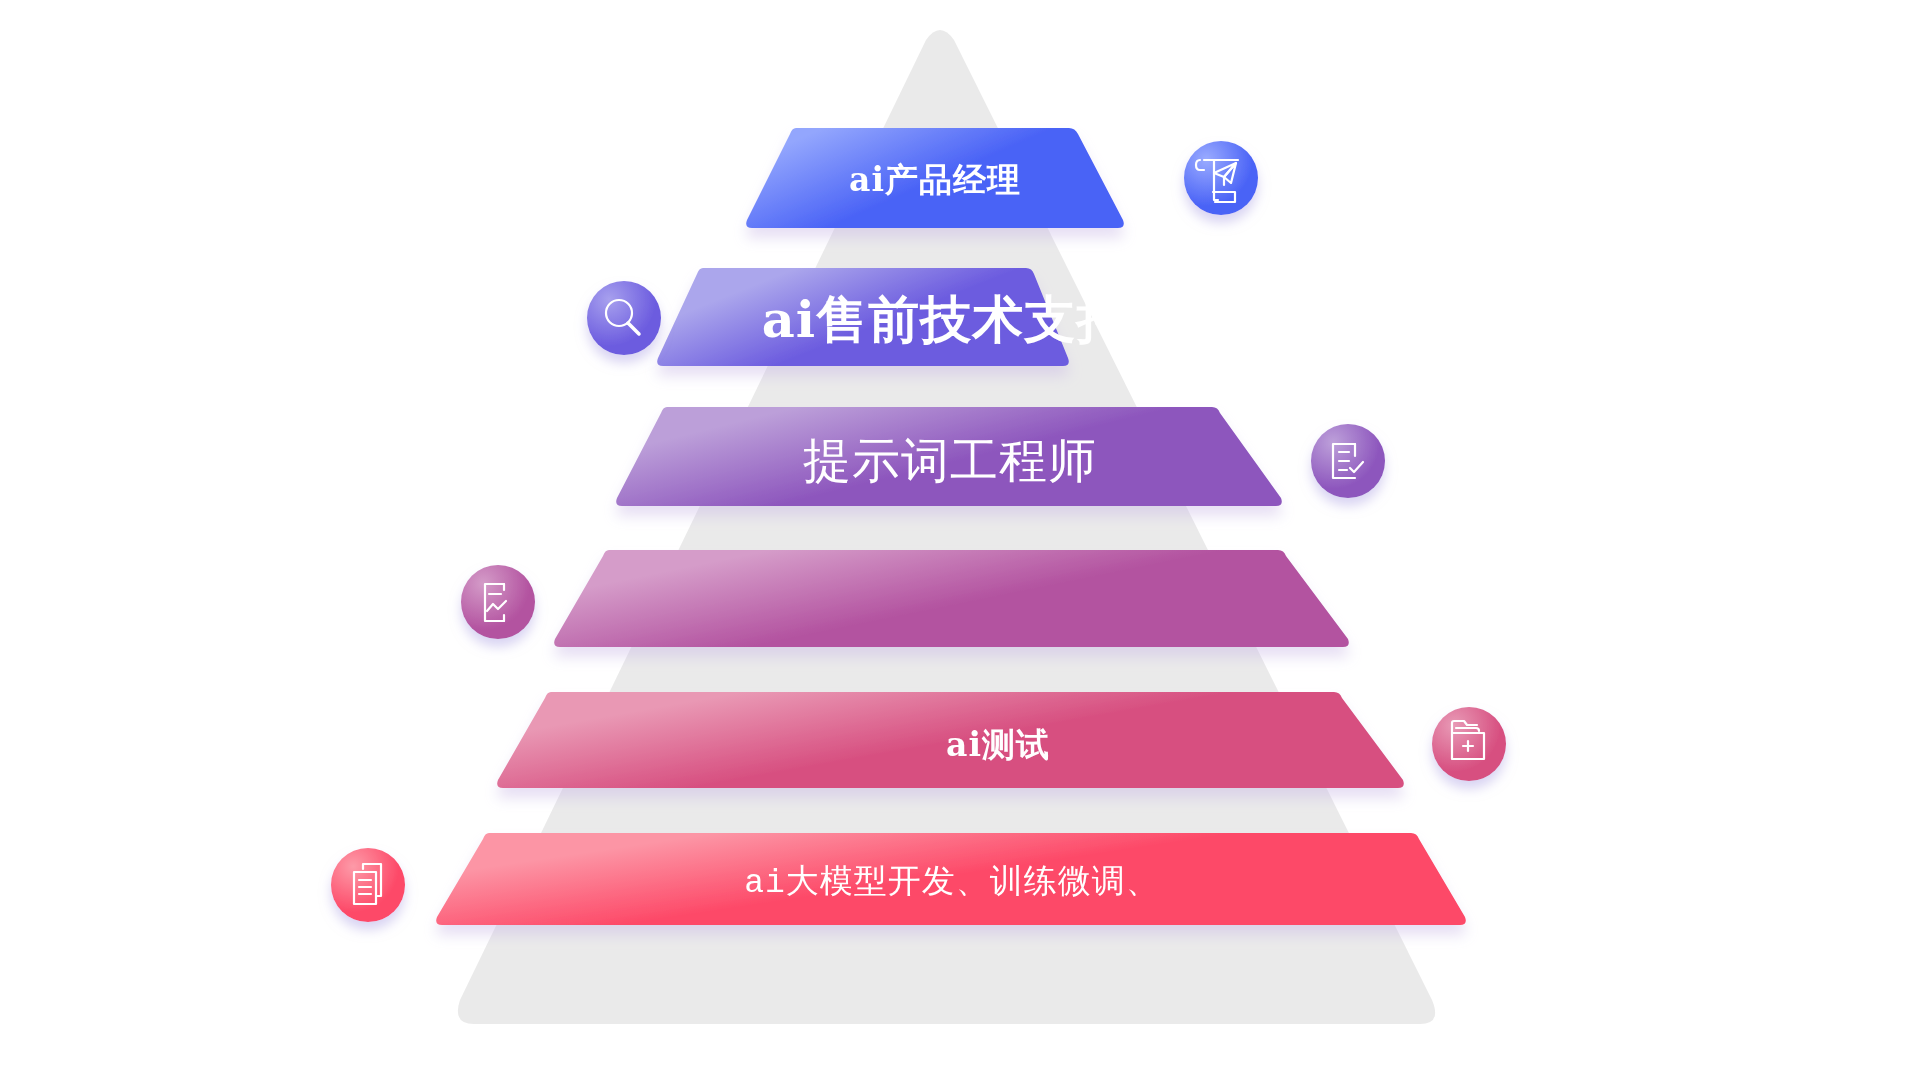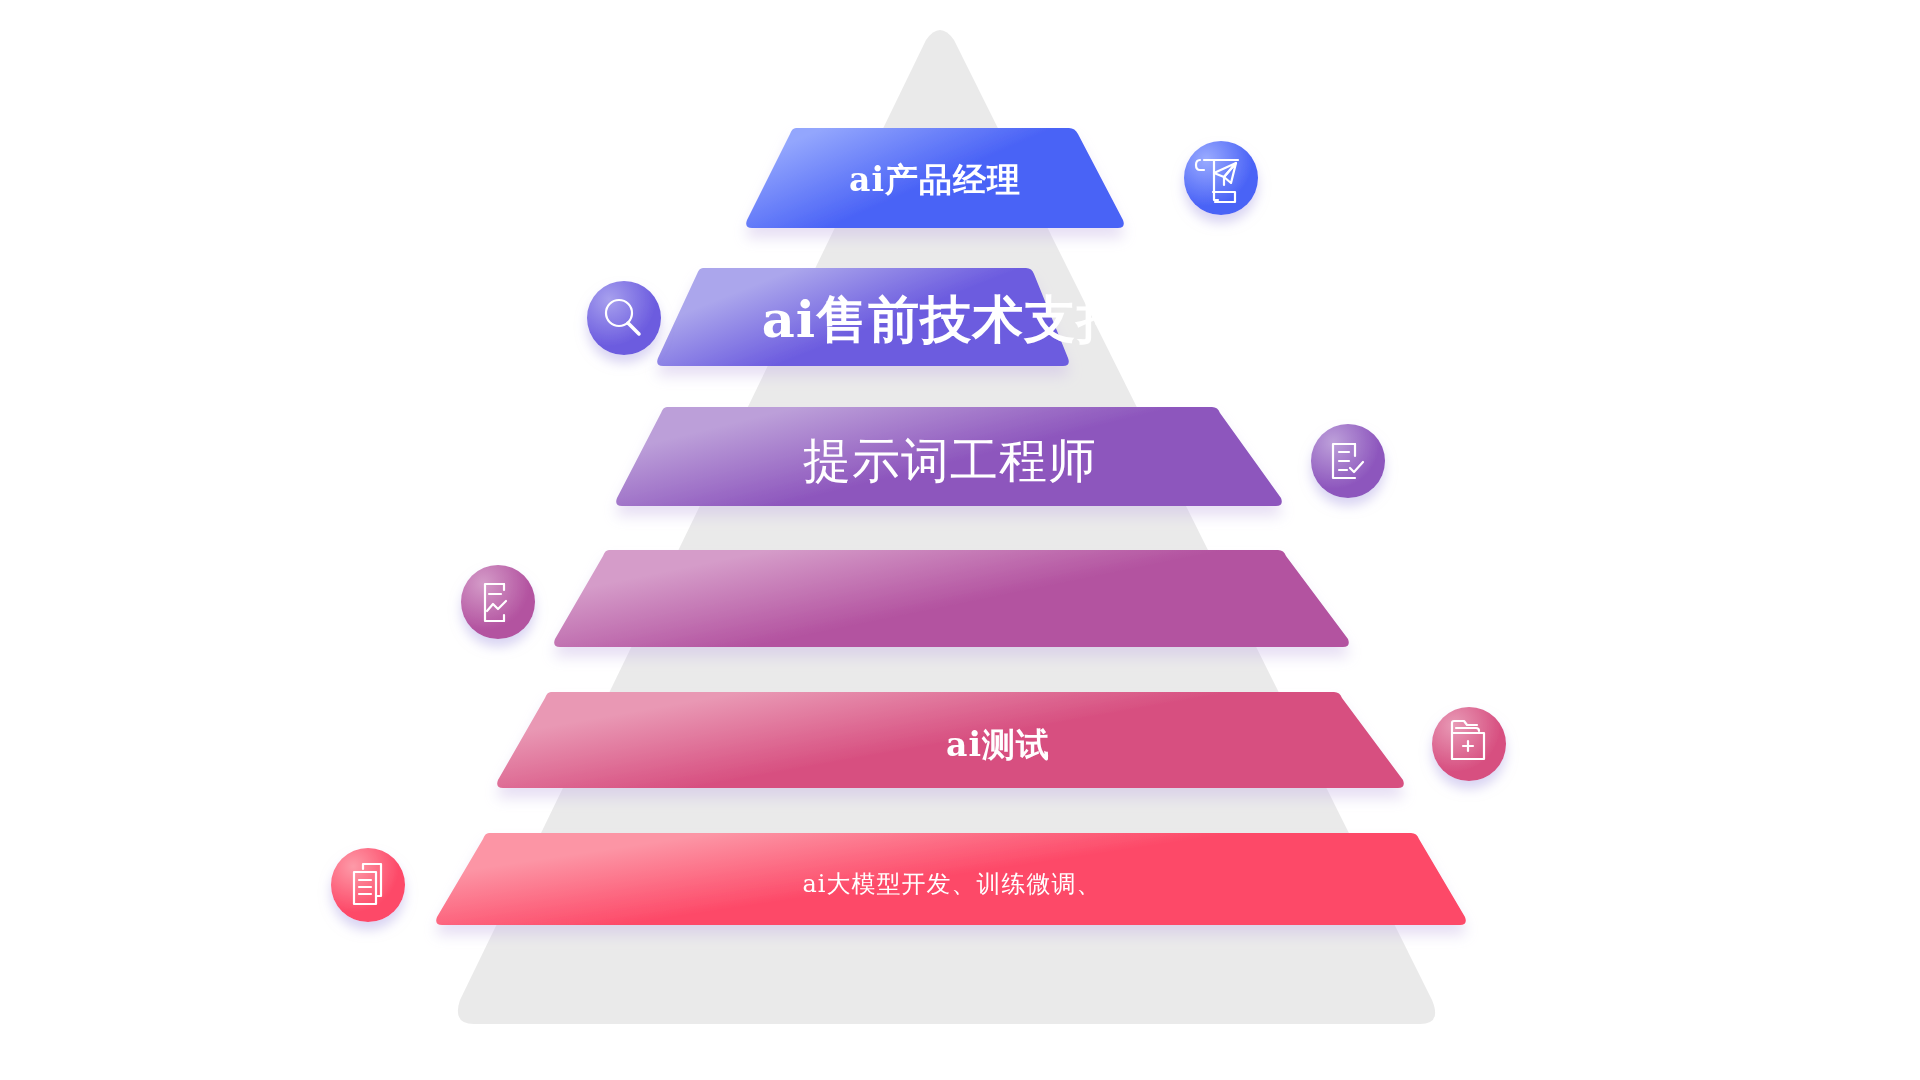--- a/index.html
+++ b/index.html
@@ -7,21 +7,21 @@
   #stage { position: absolute; left: 0; top: 0; width: 1920px; height: 1080px; }
   .band-label {
     position: absolute; color: #ffffff; text-align: center;
     font-family: "DejaVu Serif", "Liberation Serif", serif;
     white-space: nowrap; transform: translate(-50%, -50%);
     letter-spacing: 1px;
   }
   .band-label.big { font-size: 33px; font-weight: bold; }
   .band-label.mid { font-size: 51px; font-weight: bold; }
   .band-label.midb { font-size: 48px; }
-  .band-label.small { font-size: 24px; line-height: 34px; white-space: normal; width: 420px; }
+  .band-label.small { font-size: 33px; line-height: 34px; white-space: normal; width: 420px; font-family: Liberation Mono, monospace; }
   .band-label span { display: block; }
 </style>
 </head>
 <body>
 
 <div id="stage">
   <svg width="1920" height="1080" viewBox="0 0 1920 1080" xmlns="http://www.w3.org/2000/svg" style="position:absolute;left:0;top:0;">
     <defs>
       <linearGradient id="g1" x1="0" y1="0" x2="1" y2="0.6">
         <stop offset="0.15" stop-color="#93a6fd"></stop>

